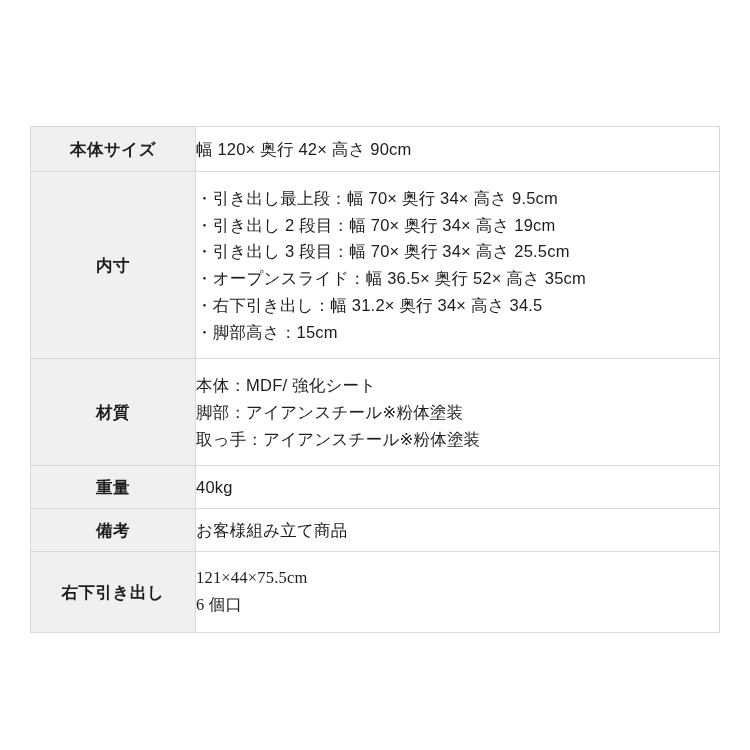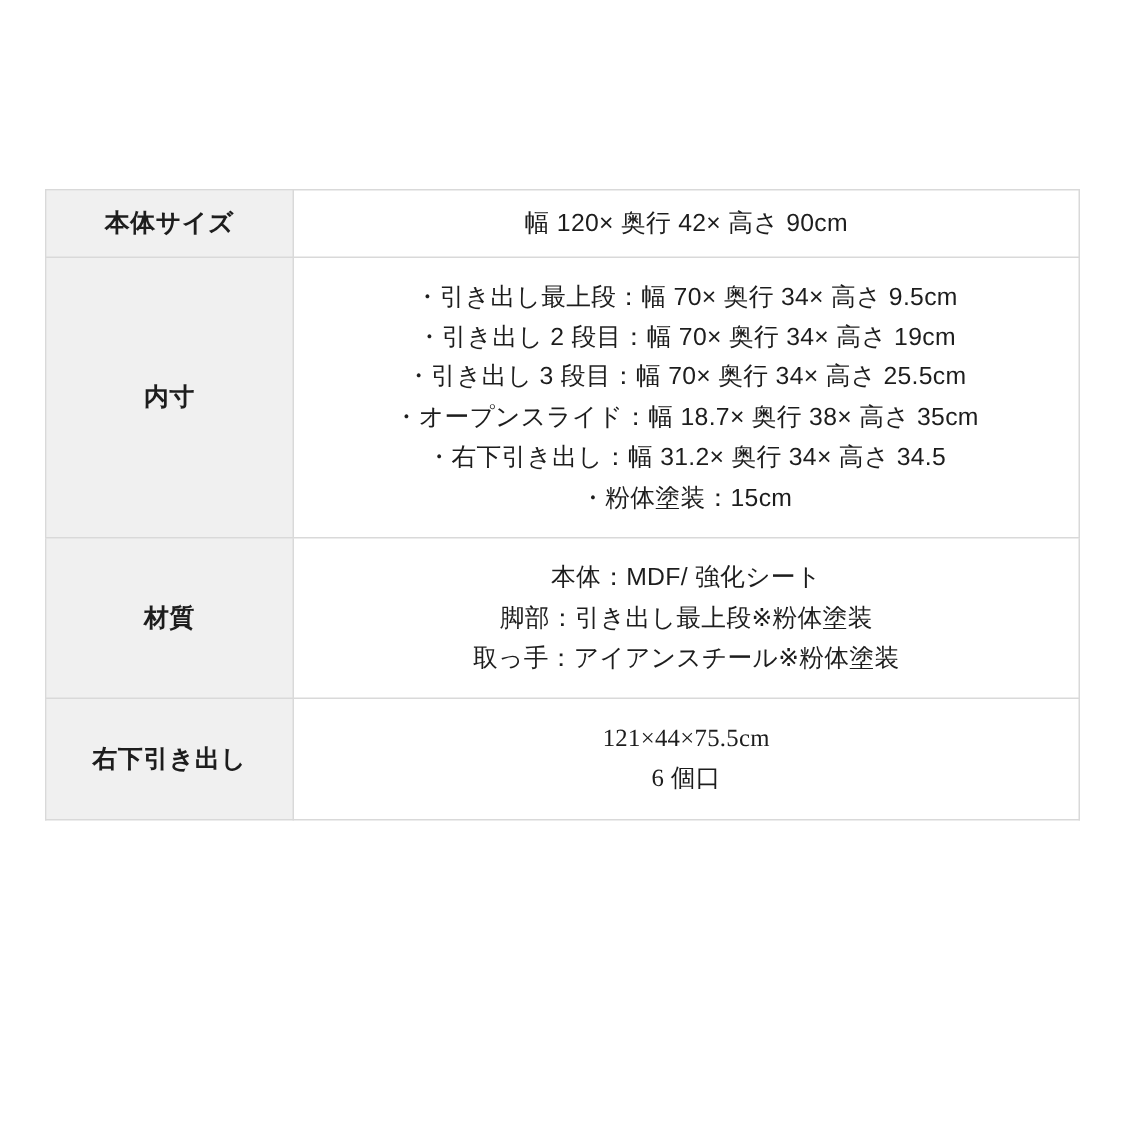--- a/index.html
+++ b/index.html
@@ -43,21 +43,21 @@
     text-align: center;
     font-weight: bold;
     font-size: 16.5px;
     letter-spacing: 0.5px;
     color: #1d1d1d;
     padding: 14px 6px;
     line-height: 1.5;
   }
   td.value-cell {
     background: #ffffff;
-    text-align: center;
+    text-align: left;
     font-size: 16.5px;
     color: #1d1d1d;
     padding: 14px 16px;
     line-height: 1.62;
     letter-spacing: 0.2px;
   }
   .value-line {
     white-space: pre;
     display: block;
   }
@@ -81,31 +81,43 @@
           <td class="value-cell">
             <span class="value-line">幅 120× 奥行 42× 高さ 90cm</span>
           </td>
         </tr>
         <tr class="row-inner">
           <td class="label-cell">内寸</td>
           <td class="value-cell">
             <span class="value-line">・引き出し最上段：幅 70× 奥行 34× 高さ 9.5cm</span>
             <span class="value-line">・引き出し 2 段目：幅 70× 奥行 34× 高さ 19cm</span>
             <span class="value-line">・引き出し 3 段目：幅 70× 奥行 34× 高さ 25.5cm</span>
-            <span class="value-line">・オープンスライド：幅 18.7× 奥行 38× 高さ 35cm</span>
+            <span class="value-line">・オープンスライド：幅 36.5× 奥行 52× 高さ 35cm</span>
             <span class="value-line">・右下引き出し：幅 31.2× 奥行 34× 高さ 34.5</span>
-            <span class="value-line">・粉体塗装：15cm</span>
+            <span class="value-line">・脚部高さ：15cm</span>
           </td>
         </tr>
         <tr class="row-material">
           <td class="label-cell">材質</td>
           <td class="value-cell">
             <span class="value-line">本体：MDF/ 強化シート</span>
-            <span class="value-line">脚部：引き出し最上段※粉体塗装</span>
+            <span class="value-line">脚部：アイアンスチール※粉体塗装</span>
             <span class="value-line">取っ手：アイアンスチール※粉体塗装</span>
+          </td>
+        </tr>
+        <tr class="row-weight">
+          <td class="label-cell">重量</td>
+          <td class="value-cell">
+            <span class="value-line">40kg</span>
+          </td>
+        </tr>
+        <tr class="row-note">
+          <td class="label-cell">備考</td>
+          <td class="value-cell">
+            <span class="value-line">お客様組み立て商品</span>
           </td>
         </tr>
         <tr class="row-package">
           <td class="label-cell">右下引き出し</td>
           <td class="value-cell">
             <span class="value-line">121×44×75.5cm</span>
             <span class="value-line">6 個口</span>
           </td>
         </tr>
       </tbody>

